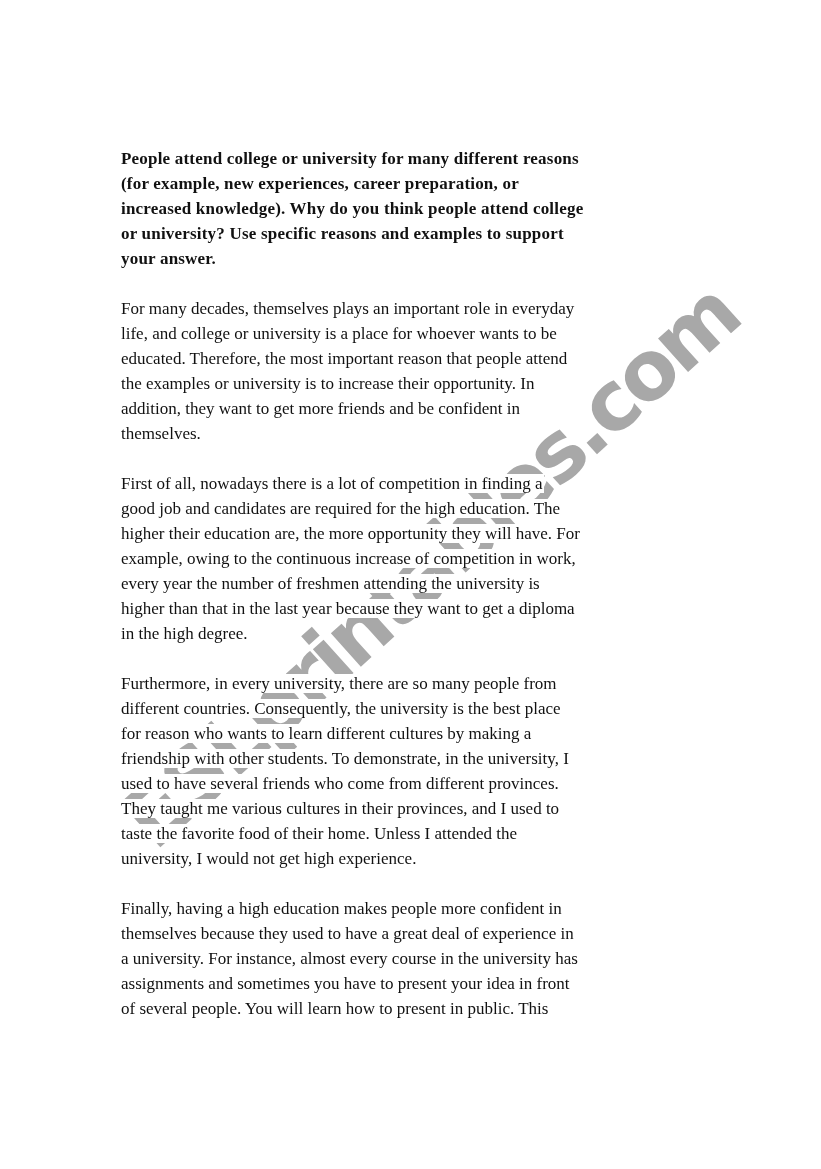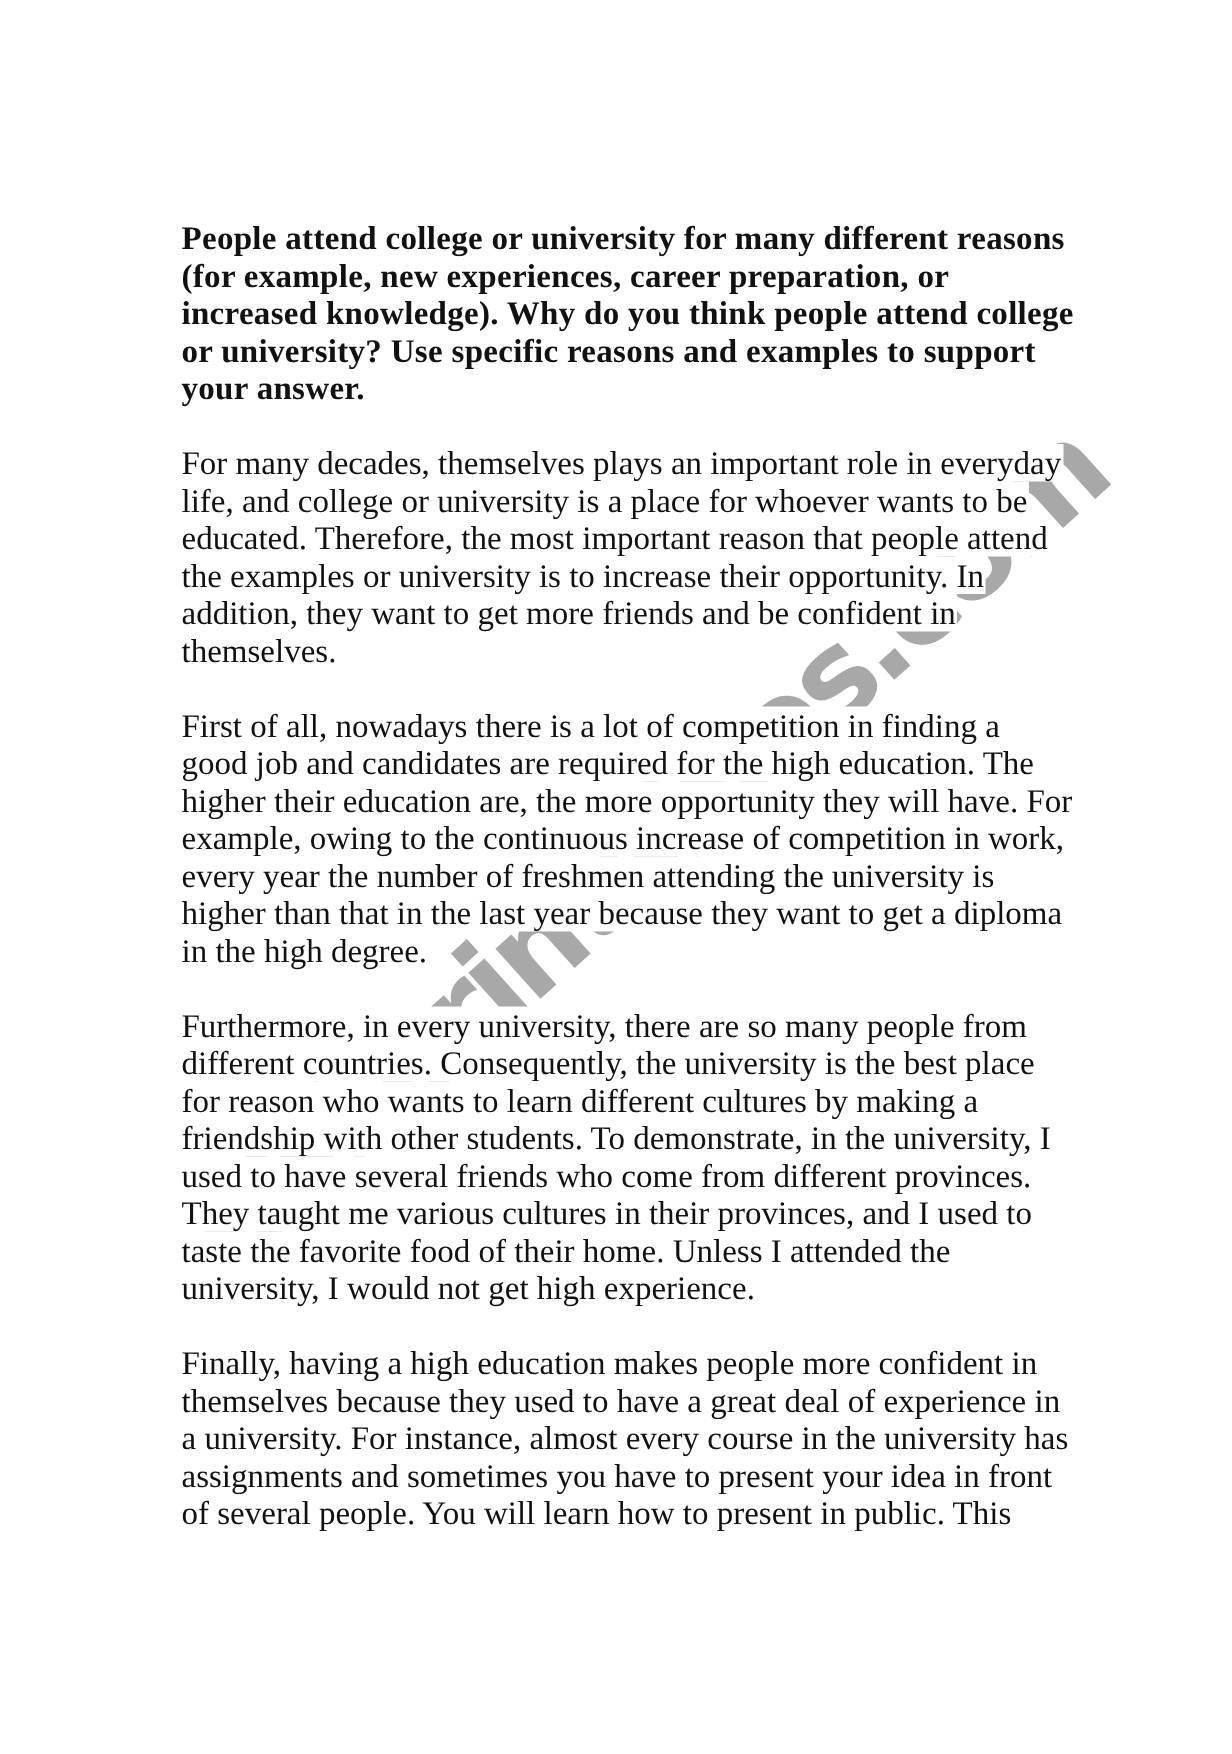--- a/index.html
+++ b/index.html
@@ -39,21 +39,21 @@
     margin: 0 0 25px 0;
   }
   .block .line {
     height: 25px;
     line-height: 25px;
     white-space: nowrap;
   }
   .block .line .line-text {
     background: #ffffff;
     color: #111111;
-    font-size: 22px;
+    font-size: 17px;
     padding: 0 1px;
   }
   .block.prompt .line .line-text {
     font-weight: bold;
     letter-spacing: 0.2px;
   }
 </style>
 </head>
 <body>
 

